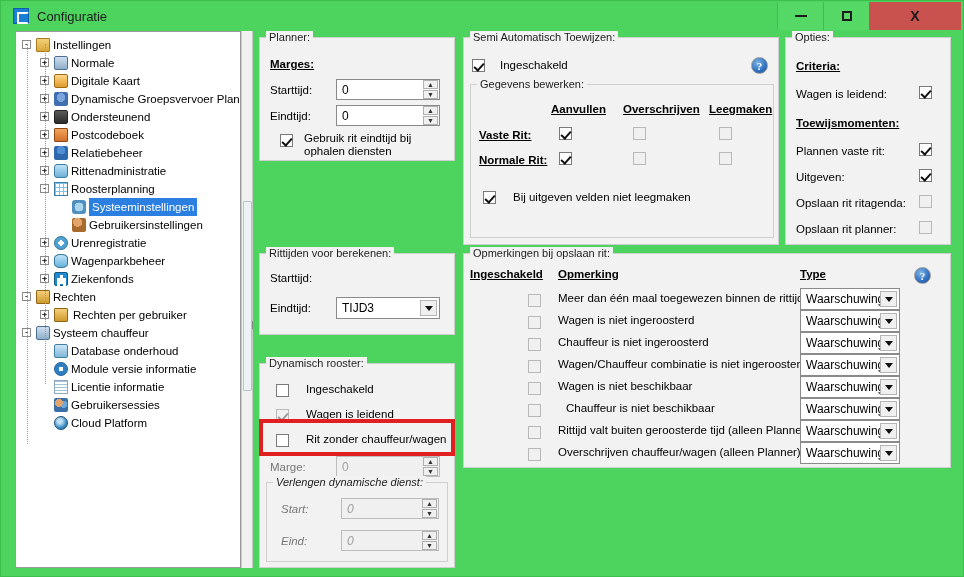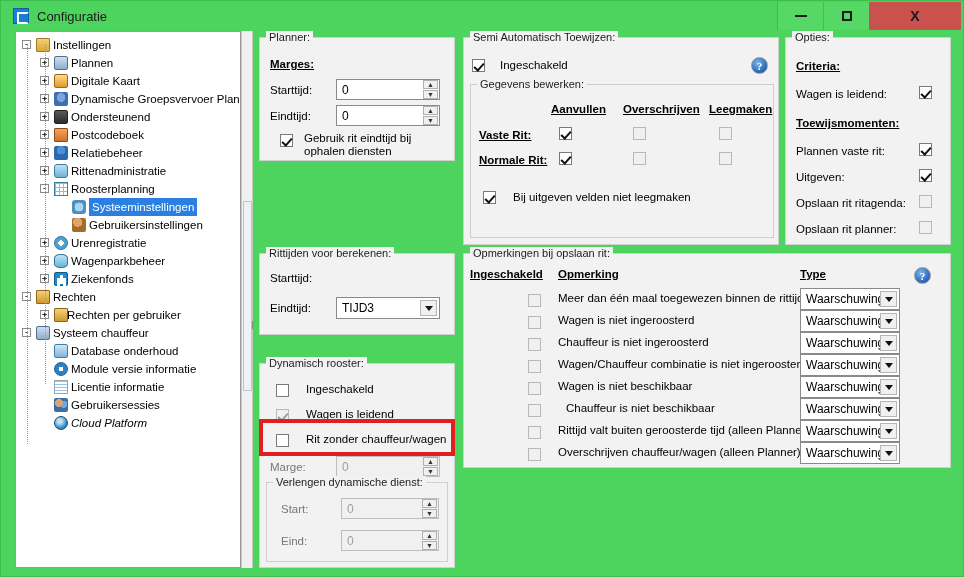--- a/index.html
+++ b/index.html
@@ -198,21 +198,21 @@
   <div id="tree-panel">
     <div id="tree-body">
         <div class="tnode" style="top: 4px; position: absolute; left: 0px; right: 0px;">
           <span class="exp" style="left: 6px;">-</span>
           <span class="ico ic-folder" style="left: 20px;"></span>
           <span class="lbl" style="left: 37px;">Instellingen</span>
         </div>
         <div class="tnode" style="top: 22px; position: absolute; left: 0px; right: 0px;">
           <span class="exp" style="left: 24px;">+</span>
           <span class="ico ic-monitor" style="left: 38px;"></span>
-          <span class="lbl" style="left: 55px;">Plannen</span>
+          <span class="lbl" style="left: 55px;">Normale</span>
         </div>
         <div class="tnode" style="top: 40px; position: absolute; left: 0px; right: 0px;">
           <span class="exp" style="left: 24px;">+</span>
           <span class="ico ic-map" style="left: 38px;"></span>
           <span class="lbl" style="left: 55px;">Digitale Kaart</span>
         </div>
         <div class="tnode" style="top: 58px; position: absolute; left: 0px; right: 0px;">
           <span class="exp" style="left: 24px;">+</span>
           <span class="ico ic-people" style="left: 38px;"></span>
           <span class="lbl" style="left: 55px;">Dynamische Groepsvervoer Planning</span>
@@ -266,21 +266,21 @@
           <span class="lbl" style="left: 55px;">Ziekenfonds</span>
         </div>
         <div class="tnode" style="top: 256px; position: absolute; left: 0px; right: 0px;">
           <span class="exp" style="left: 6px;">-</span>
           <span class="ico ic-lock" style="left: 20px;"></span>
           <span class="lbl" style="left: 37px;">Rechten</span>
         </div>
         <div class="tnode" style="top: 274px; position: absolute; left: 0px; right: 0px;">
           <span class="exp" style="left: 24px;">+</span>
           <span class="ico ic-lock" style="left: 38px;"></span>
-          <span class="lbl" style="left: 51px;">Rechten per gebruiker</span>
+          <span class="lbl" style="left: 57px;">Rechten per gebruiker</span>
         </div>
         <div class="tnode" style="top: 292px; position: absolute; left: 0px; right: 0px;">
           <span class="exp" style="left: 6px;">-</span>
           <span class="ico ic-monitor" style="left: 20px;"></span>
           <span class="lbl" style="left: 37px;">Systeem chauffeur</span>
         </div>
         <div class="tnode" style="top: 310px; position: absolute; left: 0px; right: 0px;">
           <span class="ico ic-db" style="left: 38px;"></span>
           <span class="lbl" style="left: 55px;">Database onderhoud</span>
         </div>
@@ -289,21 +289,21 @@
           <span class="lbl" style="left: 55px;">Module versie informatie</span>
         </div>
         <div class="tnode" style="top: 346px; position: absolute; left: 0px; right: 0px;">
           <span class="ico ic-doc" style="left: 38px;"></span>
           <span class="lbl" style="left: 55px;">Licentie informatie</span>
         </div>
         <div class="tnode" style="top: 364px; position: absolute; left: 0px; right: 0px;">
           <span class="ico ic-users" style="left: 38px;"></span>
           <span class="lbl" style="left: 55px;">Gebruikersessies</span>
         </div>
-        <div class="tnode" style="top: 382px; position: absolute; left: 0px; right: 0px; font-style: italic;">
+        <div class="tnode" style="top: 382px; position: absolute; left: 0px; right: 0px;">
           <span class="ico ic-globe" style="left: 38px;"></span>
           <span class="lbl" style="left: 55px;">Cloud Platform</span>
         </div>
         <div class="dots" style="left: 11px; top: 12px; height: 400px;"></div>
         <div class="dots" style="left: 29px; top: 12px; height: 340px;"></div>
       </div>
   </div>
 
   <div id="splitter">
     <div id="split-arrow">◀</div>
@@ -348,21 +348,21 @@
     <span class="lbl" style="left:46px; top:44px;">Wagen is leidend</span>
     <div class="cb" style="left:16px; top:70px;"></div>
     <span class="lbl" style="left:46px; top:69px;">Rit zonder chauffeur/wagen</span>
     <span class="lbl" style="left:10px; top:97px; color:#777;">Marge:</span>
     <div class="spin dis" style="left:76px; top:92px; width:104px;">
       <span class="val">0</span>
       <span class="ar up">▲</span>
       <span class="ar dn">▼</span>
     </div>
 
-    <div class="gbox" style="left:6px; top:118px; width:182px; height:80px;">
+    <div class="gbox" style="left:6px; top:118px; width:182px; height:80px;font-style:italic;">
       <span class="cap">Verlengen dynamische dienst:</span>
       <span class="lbl" style="left:14px; top:20px; color:#777;">Start:</span>
       <div class="spin dis" style="left:74px; top:15px; width:98px;">
         <span class="val">0</span>
         <span class="ar up">▲</span>
         <span class="ar dn">▼</span>
       </div>
       <span class="lbl" style="left:14px; top:52px; color:#777;">Eind:</span>
       <div class="spin dis" style="left:74px; top:47px; width:98px;">
         <span class="val">0</span>

